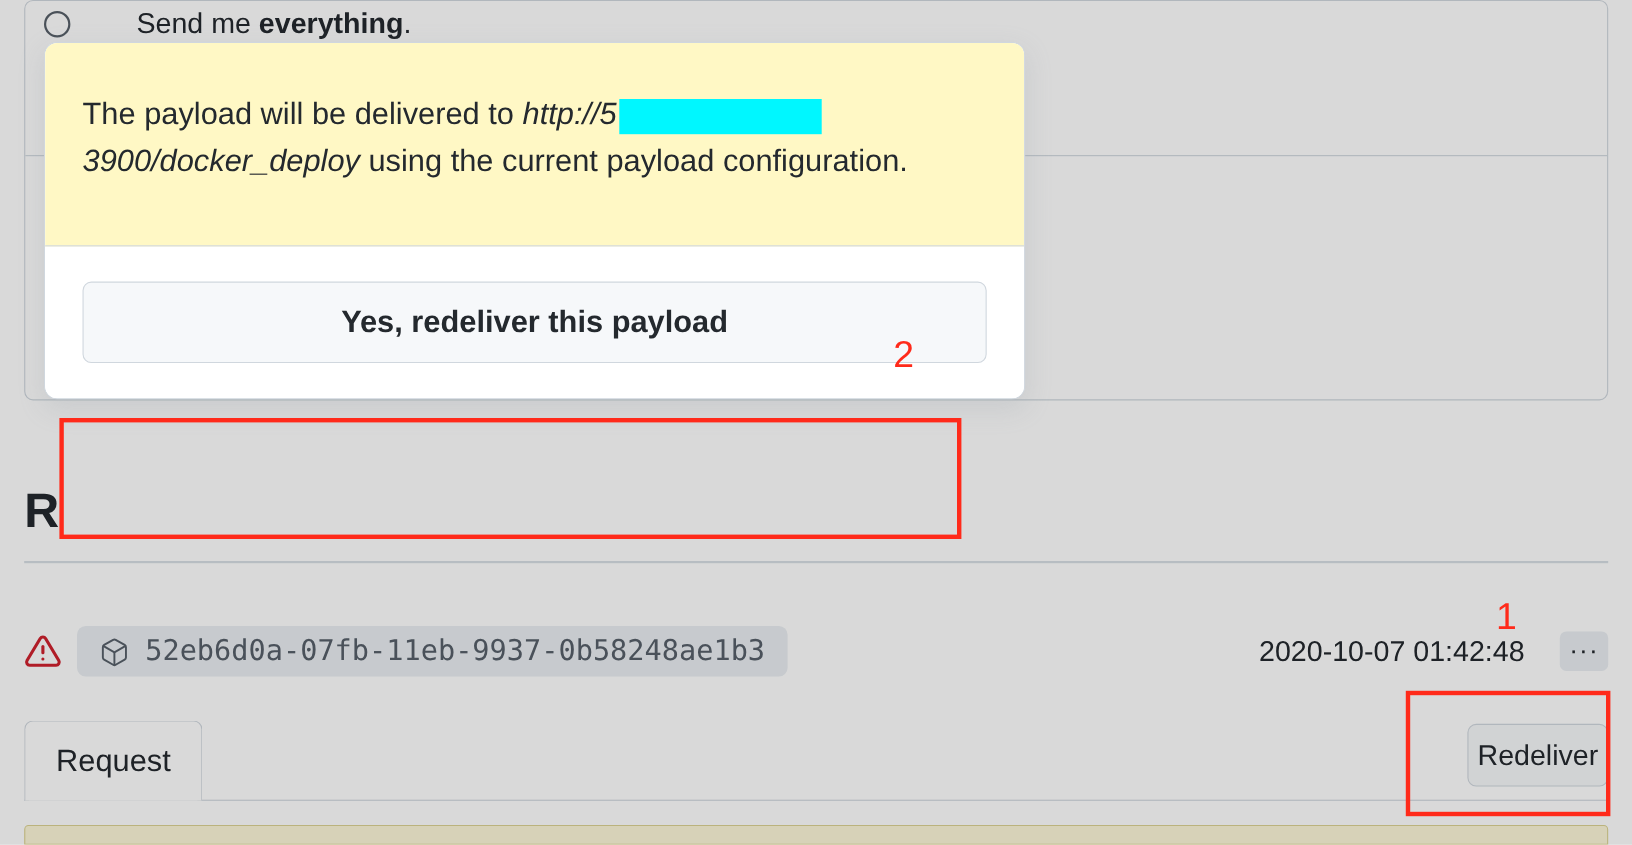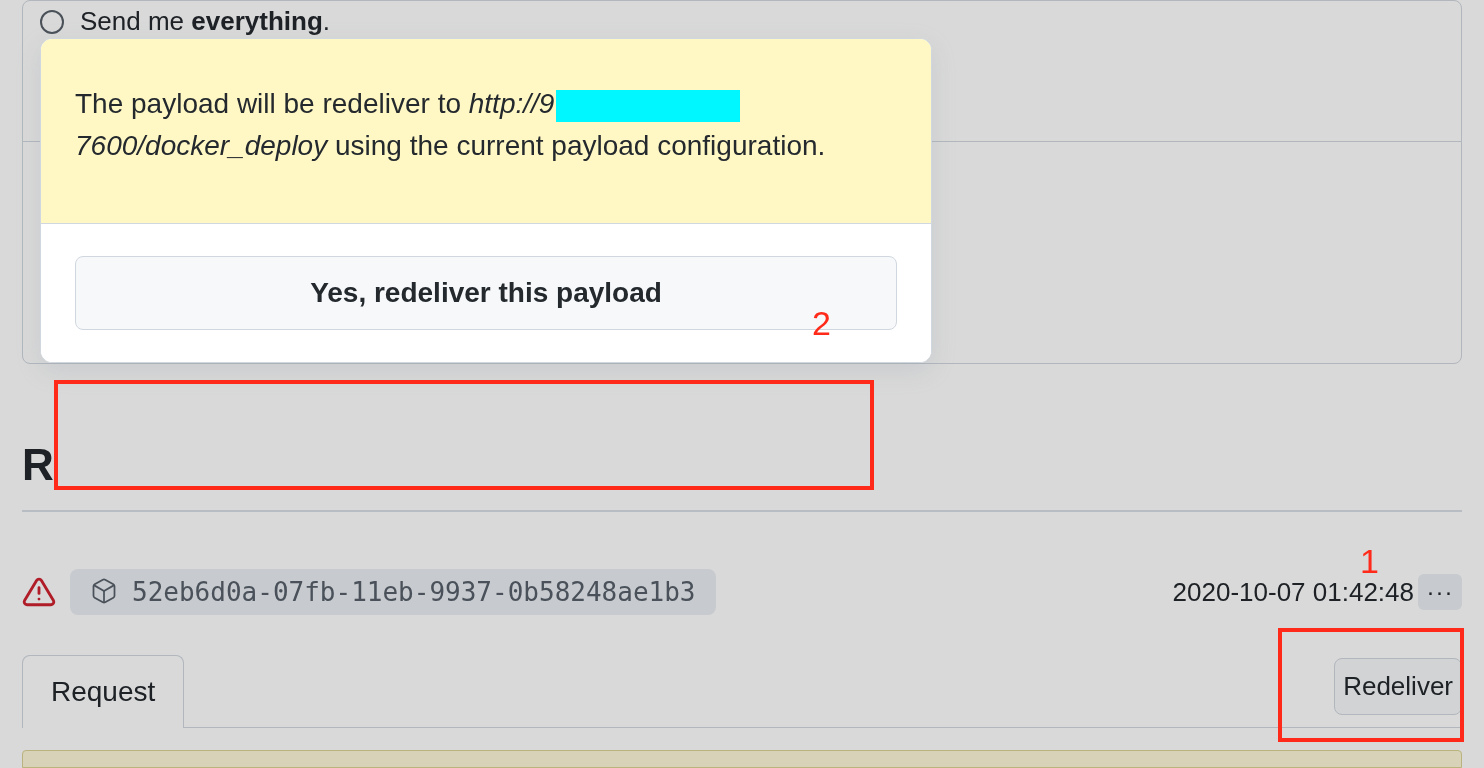--- a/index.html
+++ b/index.html
@@ -34,21 +34,21 @@
       padding-left: 18px;
     }
     .radio {
       width: 24px;
       height: 24px;
       border: 2px solid #586069;
       border-radius: 50%;
       display: inline-block;
       flex-shrink: 0;
     }
-    .option-everything { font-weight: 400; }
+    .option-everything { font-weight: 400; margin-left: 44px; }
     .option-everything strong { font-weight: 600; }
 
     .panel-divider {
       position: absolute;
       left: 22px;
       right: 22px;
       top: 0;
       height: 364px;
       border: 1px solid #d0d7de;
       border-radius: 8px;
@@ -90,39 +90,39 @@
     }
     .alert-icon {
       width: 34px;
       height: 34px;
       color: #cf222e;
       flex-shrink: 0;
       margin-right: 14px;
     }
     .delivery-pill {
       display: flex;
-      align-items: flex-start;
+      align-items: flex-end;
       gap: 14px;
       background: #eaeef2;
       border-radius: 8px;
       padding: 8px 20px;
       font-family: ui-monospace, SFMono-Regular, "SF Mono", Menlo, Consolas, monospace;
       font-size: 26px;
       color: #57606a;
     }
     .cube-icon {
       width: 28px;
       height: 28px;
       color: #57606a;
     }
     .delivery-right {
       margin-left: auto;
       display: flex;
       align-items: center;
-      gap: 4px;
+      gap: 32px;
       font-size: 26px;
       color: #24292e;
     }
     .more-btn {
       width: 44px;
       height: 36px;
       background: #eaeef2;
       border-radius: 6px;
       display: flex;
       align-items: center;
@@ -312,22 +312,22 @@
     <button class="redeliver-btn">Redeliver</button>
   </div>
 
   <div class="bottom-band"></div>
 </div>
 
 <div class="overlay"></div>
 
 <div class="modal">
   <div class="modal-body">
-    <span>The payload will be redeliver to </span>
-    <em>http://9</em><span class="redact"></span><em>7600/docker_deploy</em>
+    <span>The payload will be delivered to </span>
+    <em>http://5</em><span class="redact"></span><em>3900/docker_deploy</em>
     <span> using the current payload configuration.</span>
   </div>
   <div class="modal-actions">
     <button class="modal-confirm-btn">Yes, redeliver this payload</button>
   </div>
 </div>
 
 <div class="ann-text" style="left:812px; top:304px;">2</div>
 <div class="ann-box" style="left:54px; top:380px; width:820px; height:110px;"></div>
 

